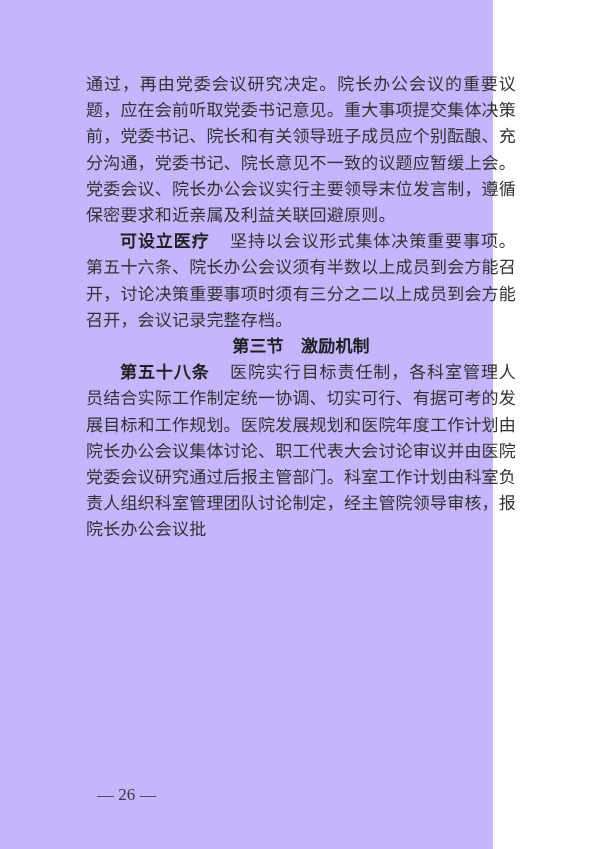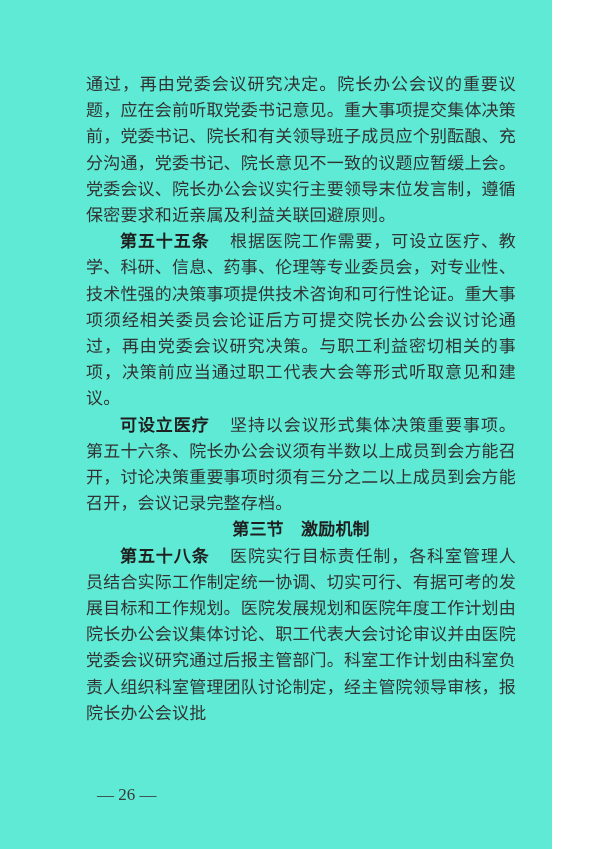--- a/index.html
+++ b/index.html
@@ -8,23 +8,23 @@
   }
   body {
     width: 600px;
     height: 849px;
     background: #ffffff;
     font-family: "Liberation Serif", "DejaVu Serif", serif;
     overflow: hidden;
   }
   .page {
     position: relative;
-    width: 552px;
+    width: 493px;
     height: 849px;
-    background: #5eead4;
+    background: #c4b5fd;
   }
   .text-block {
     position: absolute;
     left: 86px;
     top: 72px;
     width: 430px;
     font-size: 17px;
     line-height: 26.2px;
     color: #333333;
     text-align: justify;
@@ -64,21 +64,20 @@
 </style>
 </head>
 <body>
 
 <div class="page">
 
   <main class="text-block">
 
     <p class="para continuation">通过，再由党委会议研究决定。院长办公会议的重要议题，应在会前听取党委书记意见。重大事项提交集体决策前，党委书记、院长和有关领导班子成员应个别酝酿、充分沟通，党委书记、院长意见不一致的议题应暂缓上会。党委会议、院长办公会议实行主要领导末位发言制，遵循保密要求和近亲属及利益关联回避原则。</p>
 
-    <p class="para article"><b class="article-number">第五十五条</b><span>根据医院工作需要，可设立医疗、教学、科研、信息、药事、伦理等专业委员会，对专业性、技术性强的决策事项提供技术咨询和可行性论证。重大事项须经相关委员会论证后方可提交院长办公会议讨论通过，再由党委会议研究决策。与职工利益密切相关的事项，决策前应当通过职工代表大会等形式听取意见和建议。</span></p>
 
     <p class="para article"><b class="article-number">可设立医疗</b><span>坚持以会议形式集体决策重要事项。第五十六条、院长办公会议须有半数以上成员到会方能召开，讨论决策重要事项时须有三分之二以上成员到会方能召开，会议记录完整存档。</span></p>
 
 
     <h3 class="section-heading">第三节　激励机制</h3>
 
     <p class="para article"><b class="article-number">第五十八条</b><span>医院实行目标责任制，各科室管理人员结合实际工作制定统一协调、切实可行、有据可考的发展目标和工作规划。医院发展规划和医院年度工作计划由院长办公会议集体讨论、职工代表大会讨论审议并由医院党委会议研究通过后报主管部门。科室工作计划由科室负责人组织科室管理团队讨论制定，经主管院领导审核，报院长办公会议批</span></p>
 
   </main>
 

